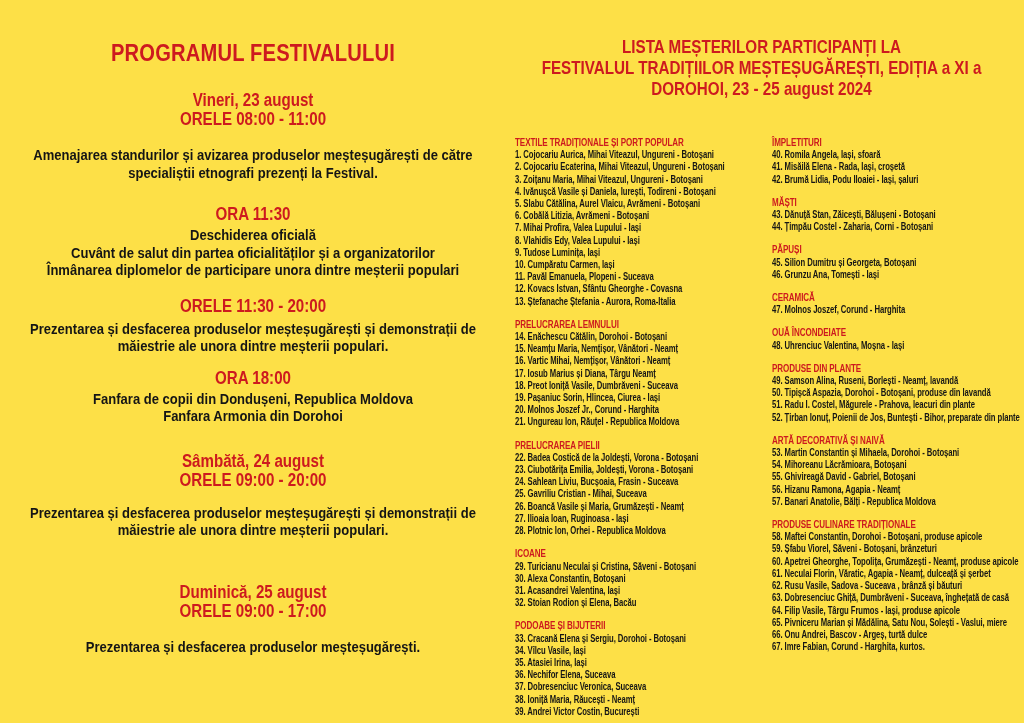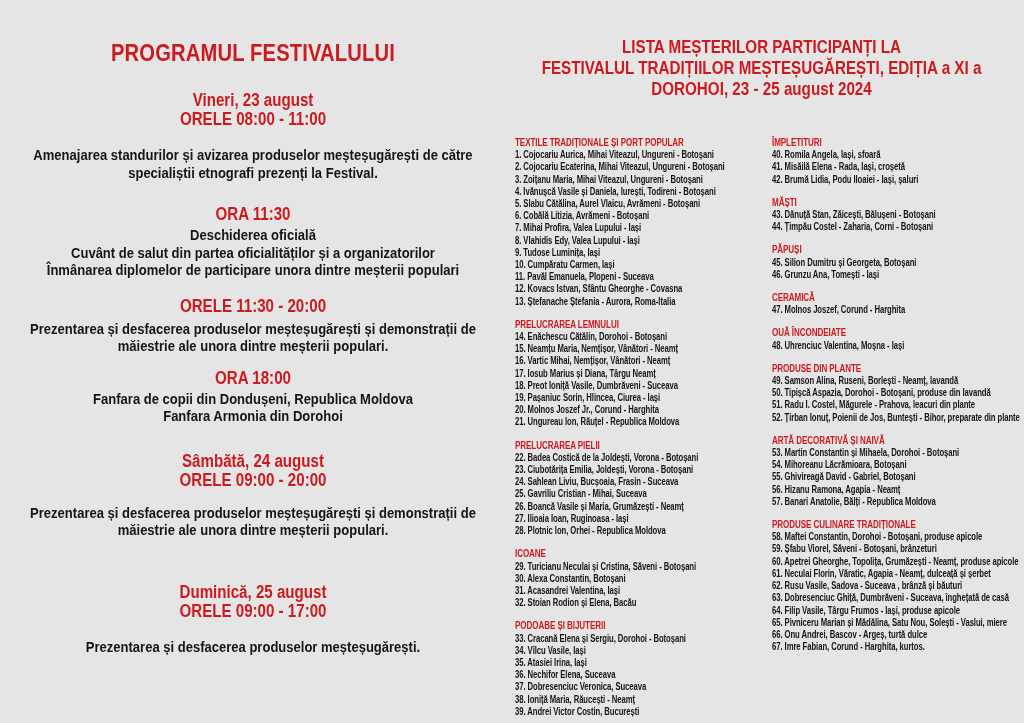--- a/index.html
+++ b/index.html
@@ -1,21 +1,21 @@
 <!DOCTYPE html>
 <html style="--red: #cd1a1f; --ink: #151515;"><head>
 <meta charset="utf-8">
 <style>
   :root{
     --red:#cd1a1f;
     --ink:#151515;
   }
   html,body{margin:0;padding:0;background:#ffffff;}
   .page{
-    position:relative;width:1024px;height:723px;background:#e5e5e5;overflow:hidden;
+    position:relative;width:1024px;height:723px;background:#fde047;overflow:hidden;
     font-family:"Liberation Sans",sans-serif;font-weight:bold;color:var(--ink);
   }
   
   .program{
     position:absolute;left:-34px;top:40px;width:574px;
     transform:scaleX(0.84);transform-origin:top center;
     text-align:center;
   }
   .prog-title{
     margin:0;font-size:24px;line-height:26px;color:var(--red);letter-spacing:0.2px;

